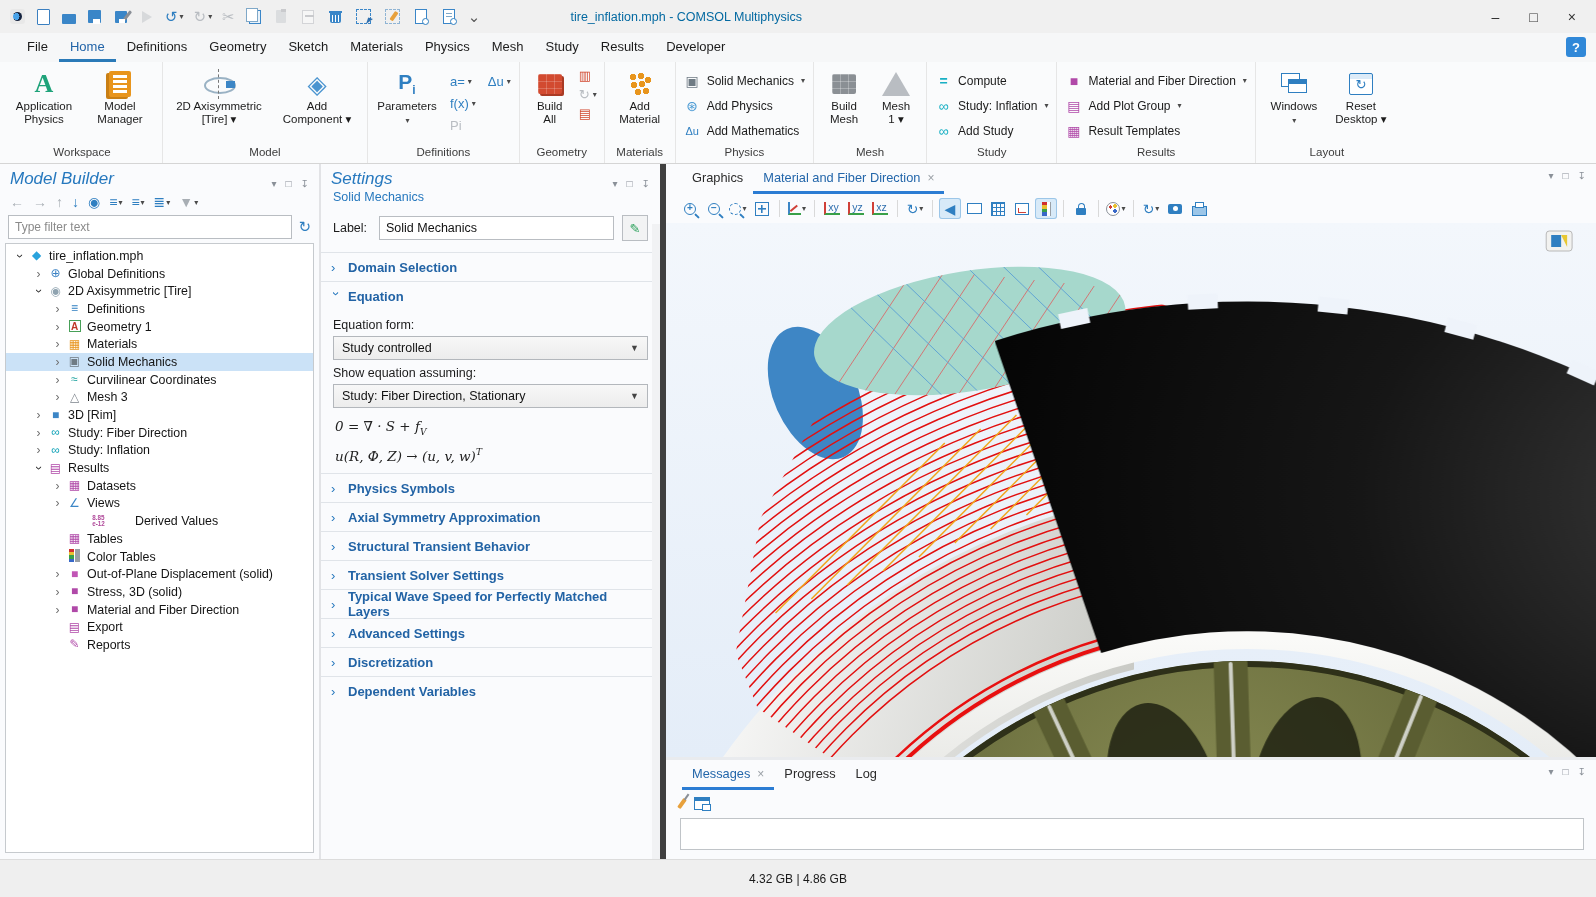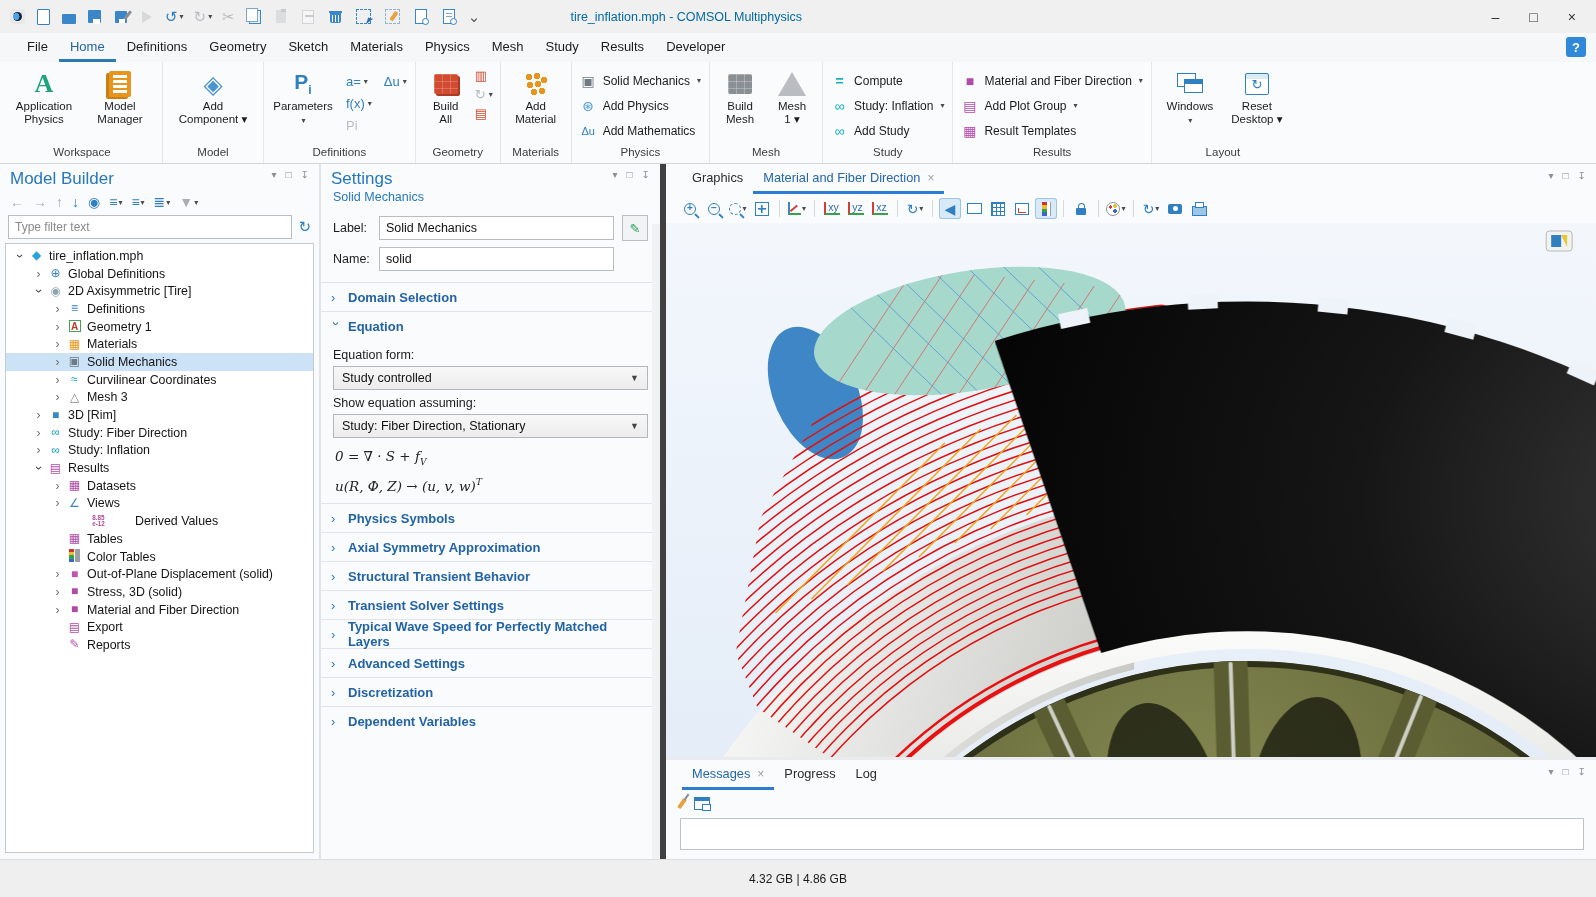--- a/index.html
+++ b/index.html
@@ -92,21 +92,21 @@
   .ri-windows::after{content:"";position:absolute;left:7px;top:6px;width:17px;height:12px;border:1.6px solid #2f7fc1;background:linear-gradient(#2f7fc1 4px,#fff 4px);}
   .ri-reset{width:22px;height:20px;border:1.6px solid #2f7fc1;border-radius:2px;display:flex;align-items:center;justify-content:center;color:#2f7fc1;font-size:13px;background:linear-gradient(#dcebf8 5px,#fff 5px);}
 
   
   .main{flex:1;display:flex;min-height:0;background:#e9ebee;}
   .panel{background:#fafbfd;display:flex;flex-direction:column;min-height:0;}
   .mb-panel{width:319px;flex:0 0 auto;border-right:2px solid #e2e3e6;}
   .set-panel{width:339px;flex:0 0 auto;border-right:6px solid #404040;position:relative;}
   .right-col{flex:1;display:flex;flex-direction:column;min-width:0;}
 
-  .phead{display:flex;align-items:flex-start;padding:5px 10px 0 10px;}
+  .phead{display:flex;align-items:flex-end;padding:5px 10px 0 10px;font-style:italic;}
   .ptitle{font-size:17px;color:#2678be;}
   .pctrls{margin-left:auto;display:flex;gap:9px;color:#7a8courier),#7a8288;color:#7a8288;font-size:10px;align-items:center;}
   .pctrls span{color:#8a9098;font-size:10px;}
 
   .mb-toolbar{display:flex;align-items:center;gap:9px;padding:5px 10px 3px 10px;}
   .mbt{display:flex;align-items:center;font-size:14px;color:#2f7fc1;}
   .mbt.dim{color:#a8aeb4;}
   .filter-row{display:flex;align-items:center;padding:2px 8px 4px 8px;gap:6px;}
   .filter-input{flex:1;height:22px;border:1px solid #b9bdc2;background:#fff;font-size:12px;color:#8a8a8a;padding:0 6px;display:flex;align-items:center;}
   .refresh-ic{color:#2f7fc1;font-size:15px;}
@@ -291,20 +291,28 @@
               <span class="ri-cab"></span>
             </div>
           <div class="bb-tx"><span>Model</span><br><span>Manager</span></div>
         </div>
       </div>
       <div class="rlabel">Workspace</div>
     </div>
 
     <div class="rgroup">
       <div class="rbody">
+        <div class="bigbtn" style="width:104px">
+          <div class="bb-ic" style="position:relative">
+              <span class="ri-torus">
+                <span class="ri-dash"></span>
+              </span>
+            </div>
+          <div class="bb-tx"><span>2D Axisymmetric</span><br><span>[Tire] ▾</span></div>
+        </div>
         <div class="bigbtn" style="width:92px">
           <div class="bb-ic">
               <span class="ri-cube">◈</span>
             </div>
           <div class="bb-tx"><span>Add</span><br><span>Component ▾</span></div>
         </div>
       </div>
       <div class="rlabel">Model</div>
     </div>
 
@@ -643,24 +651,20 @@
           <span>▾</span>
           <span>□</span>
           <span>↧</span>
         </span>
       </div>
       <div class="set-sub">Solid Mechanics</div>
       <div class="fieldrow">
         <span class="fieldcap">Label:</span>
         <div class="fieldin">Solid Mechanics</div>
         <div class="editbtn">✎</div>
-      </div>
-      <div class="fieldrow" style="padding-right:46px">
-        <span class="fieldcap">Name:</span>
-        <div class="fieldin">solid</div>
       </div>
       <div style="height:8px"></div>
       <div id="sections-before">
           <div class="sect">
             <span class="chev">›</span>
             <span class="stitle">Domain Selection</span>
           </div>
         </div>
       <div class="sect">
         <span class="chev exp">›</span>

